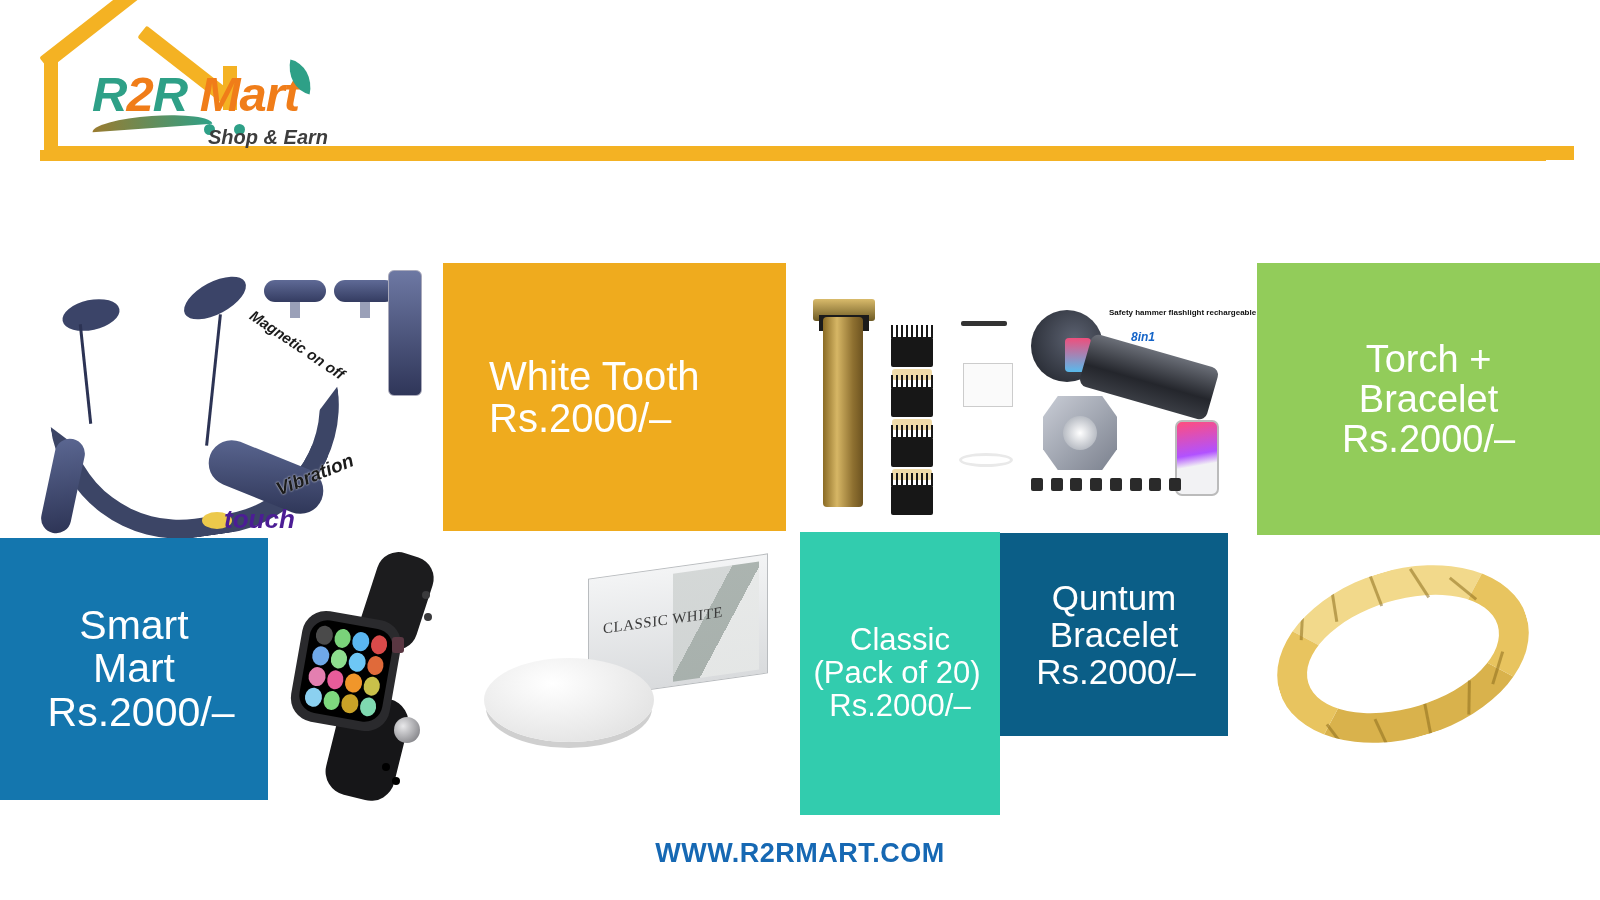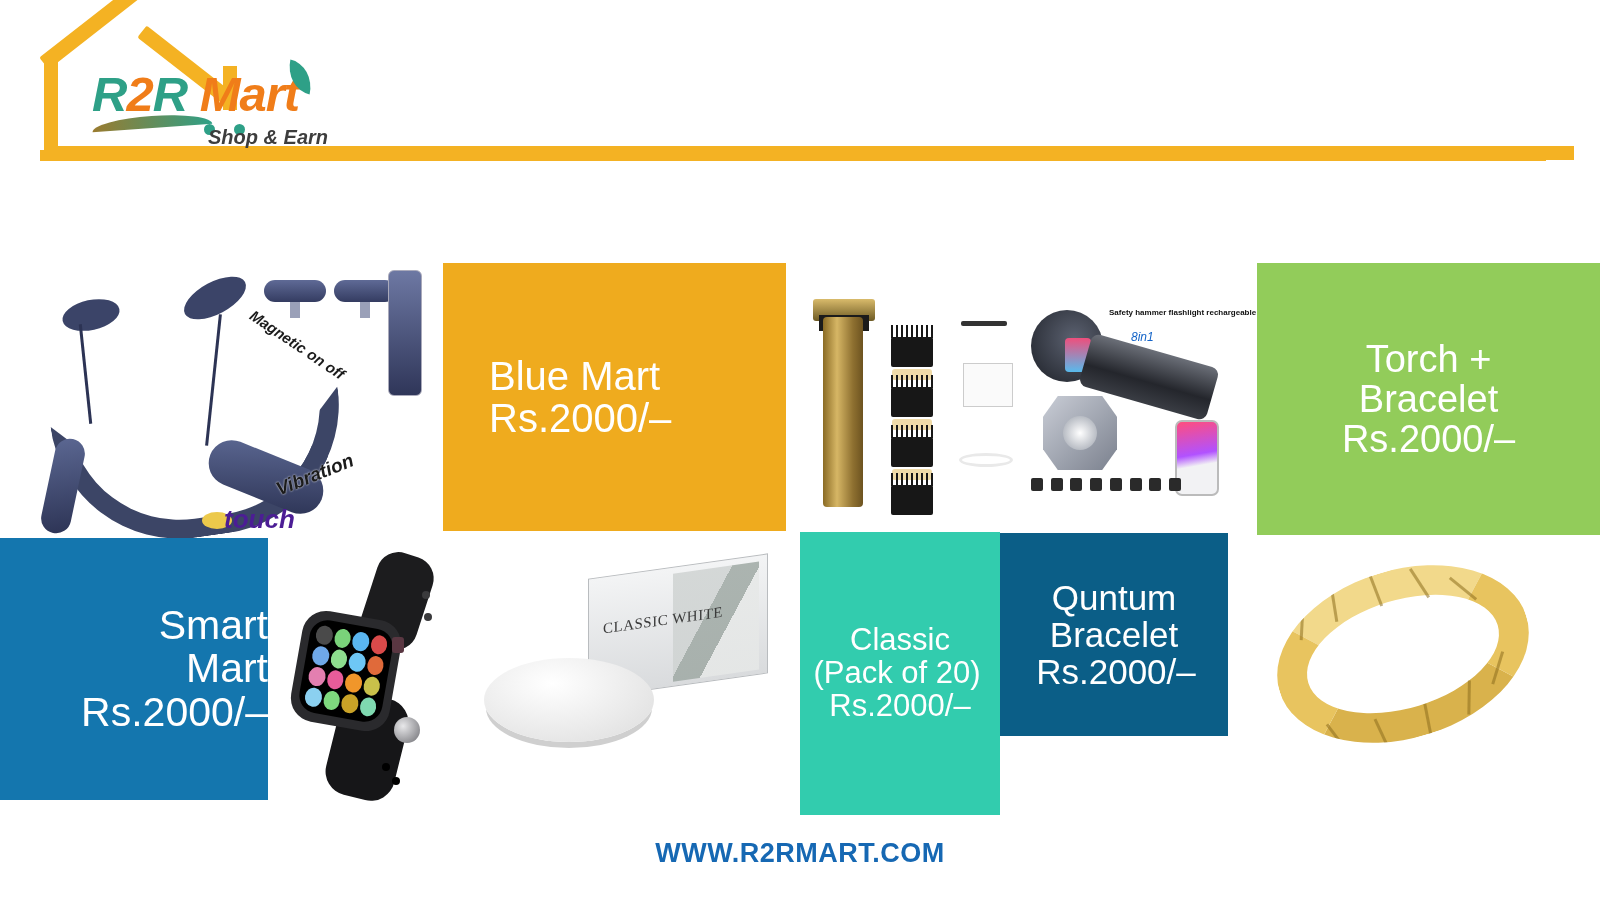--- a/index.html
+++ b/index.html
@@ -56,21 +56,21 @@
   .block {
     position: absolute; display: flex; flex-direction: column;
     align-items: center; justify-content: center;
     color: #ffffff; line-height: 1.06;
   }
   .block .line { white-space: nowrap; }
 
   #blk-bluetooth { left: 443px; top: 263px; width: 343px; height: 268px; background: #EFAB1E;
                    align-items: flex-start; padding-left: 46px; font-size: 40px; }
   #blk-torch { left: 1257px; top: 263px; width: 343px; height: 272px; background: #92CC5A; font-size: 38px; }
-  #blk-watch { left: 0px; top: 538px; width: 268px; height: 262px; background: #1476AE; font-size: 41px; align-items: flex-end; }
+  #blk-watch { left: 0px; top: 538px; width: 268px; height: 262px; background: #1476AE; font-size: 41px; }
   #blk-soap { left: 800px; top: 532px; width: 200px; height: 283px; background: #32CCAE; font-size: 31px; }
   #blk-bracelet { left: 1000px; top: 533px; width: 228px; height: 203px; background: #0B5E87; font-size: 35px; }
 
   .overflow-line { position: relative; }
 
   
   .pimg { position: absolute; }
 
   
   #img-neckband { left: 6px; top: 258px; width: 430px; height: 280px; }
@@ -112,21 +112,21 @@
               border: 3px solid #e9e9e9; border-radius: 50%; }
 
   
   #img-torch { left: 1025px; top: 292px; width: 205px; height: 220px; }
   .to-circle { position: absolute; left: 6px; top: 18px; width: 72px; height: 72px; border-radius: 50%;
                background: radial-gradient(circle at 60% 40%, #5b6170, #1d2027); overflow: hidden; }
   .to-circle .spark { position: absolute; left: 34px; top: 28px; width: 26px; height: 34px;
                       background: linear-gradient(180deg,#ff4d7e,#5bc8ff); border-radius: 4px; opacity: .9; }
   .to-title { position: absolute; left: 84px; top: 16px; font-size: 8px; font-weight: bold; color: #111;
               line-height: 1.3; white-space: nowrap; }
-  .to-8in1 { position: absolute; left: 106px; top: 38px; font-size: 12px; font-weight: normal; color: #1464c8;
+  .to-8in1 { position: absolute; left: 106px; top: 38px; font-size: 12px; font-weight: bold; color: #1464c8;
              font-style: italic; }
   .to-body { position: absolute; left: 58px; top: 58px; width: 132px; height: 54px;
              background: linear-gradient(180deg,#6b6f78,#24262c 60%,#3a3d44);
              border-radius: 8px; transform: rotate(16deg); }
   .to-lens { position: absolute; left: 18px; top: 104px; width: 74px; height: 74px;
              background: linear-gradient(135deg,#c9cdd6,#7b818e); border-radius: 10px;
              clip-path: polygon(20% 0,80% 0,100% 28%,100% 72%,80% 100%,20% 100%,0 72%,0 28%); }
   .to-lens::after { content:""; position:absolute; left:20px; top:20px; width:34px; height:34px;
                     border-radius:50%; background: radial-gradient(circle,#fff,#9aa0ab); }
   .to-phone { position: absolute; left: 150px; top: 128px; width: 44px; height: 76px; border-radius: 7px;
@@ -222,21 +222,21 @@
     <div class="nb-pin" style="left:284px;top:44px;"></div>
     <div class="nb-pin" style="left:354px;top:44px;"></div>
     <div class="nb-stick"></div>
     <div class="nb-label" style="left:236px;top:78px;transform:rotate(34deg);">Magnetic on off</div>
     <div class="nb-label" style="left:268px;top:206px;transform:rotate(-22deg);font-size:19px;">Vibration</div>
     <div class="nb-touchdot" style="left:196px;top:254px;"></div>
     <div class="nb-touch" style="left:218px;top:246px;">touch</div>
   </div>
 
   <div class="block" id="blk-bluetooth">
-    <div class="line">Blue Mart</div>
+    <div class="line">White Tooth</div>
     <div class="line">Rs.2000/–</div>
   </div>
 
   <div class="pimg" id="img-trimmer">
     <div class="tr-head"></div>
     <div class="tr-blade"></div>
     <div class="tr-body"></div>
     <div class="tr-comb" style="left:96px;top:52px;"></div>
     <div class="tr-chip" style="left:97px;top:84px;"></div>
     <div class="tr-comb" style="left:96px;top:102px;"></div>

